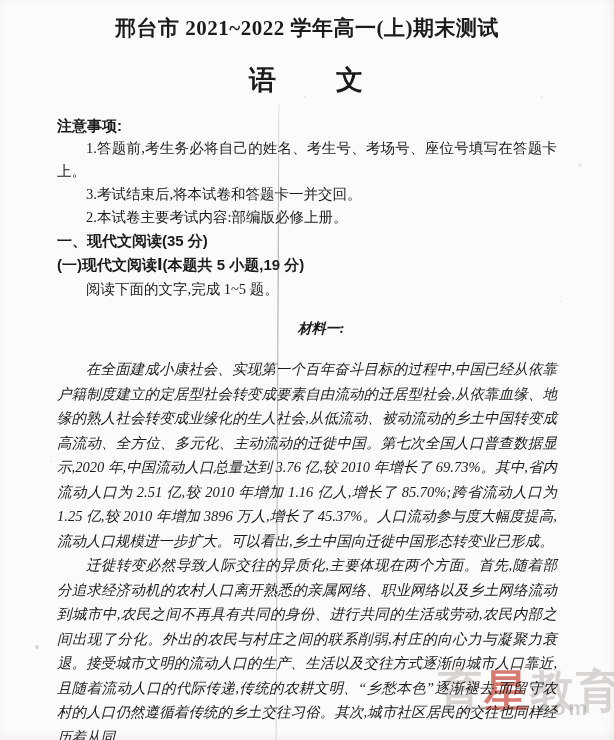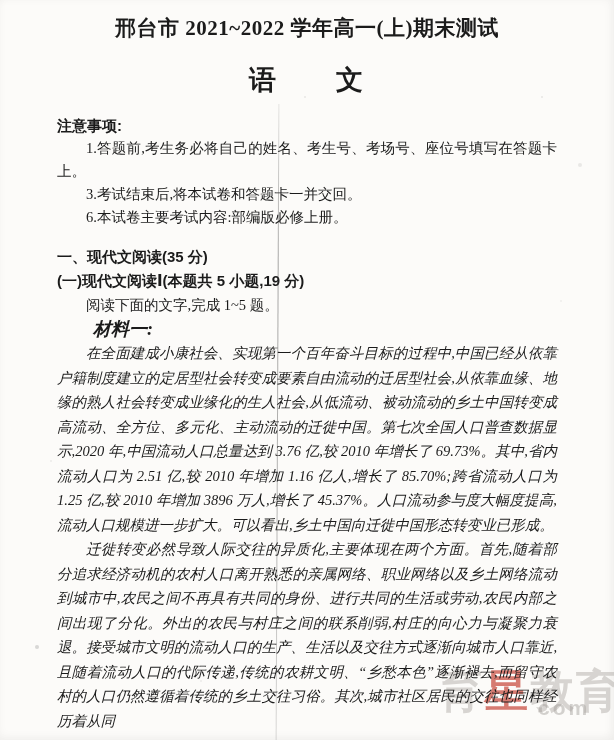--- a/index.html
+++ b/index.html
@@ -60,25 +60,25 @@
   }
   .notice p {
     margin: 0; font-size: 14.5px; line-height: 23px;
     text-indent: 2em; text-align: justify;
   }
 
   .section-heading, .subsection-heading {
     font-family: "Liberation Sans", "DejaVu Sans", sans-serif;
     font-weight: bold; font-size: 15px; line-height: 24px;
   }
-  .section-heading { margin-top: 16px; }
+  .section-heading { }
   .instruction { margin: 0; font-size: 14.5px; line-height: 24px; text-indent: 2em; }
   .material-label {
-    margin: 0; font-size: 18px; line-height: 24px; text-indent: 2em;
-    font-weight: bold; font-style: italic;
+    margin: 16px; font-size: 14px; line-height: 24px; text-indent: 2em;
+    font-weight: bold; font-style: italic; text-align: center;
   }
 
   .material p {
     margin: 0; font-size: 14.5px; line-height: 24.5px;
     text-indent: 2em; text-align: justify; font-style: italic;
   }
 
   
   .watermark {
     position: absolute; top: 662px; left: 438px; z-index: 0;
@@ -110,21 +110,21 @@
 
   <div class="content">
 
     <h1 class="page-title">邢台市 2021~2022 学年高一(上)期末测试</h1>
     <h2 class="subject-title">语　　文</h2>
 
     <div class="notice">
       <div class="notice-heading">注意事项:</div>
       <p>1.答题前,考生务必将自己的姓名、考生号、考场号、座位号填写在答题卡上。</p>
       <p>3.考试结束后,将本试卷和答题卡一并交回。</p>
-      <p>6.本试卷主要考试内容:部编版必修上册。</p>
+      <p>2.本试卷主要考试内容:部编版必修上册。</p>
     </div>
 
     <div class="reading">
       <div class="section-heading">一、现代文阅读(35 分)</div>
       <div class="subsection-heading">(一)现代文阅读Ⅰ(本题共 5 小题,19 分)</div>
       <p class="instruction">阅读下面的文字,完成 1~5 题。</p>
       <p class="material-label">材料一:</p>
 
       <div class="material">
         <p>在全面建成小康社会、实现第一个百年奋斗目标的过程中,中国已经从依靠户籍制度建立的定居型社会转变成要素自由流动的迁居型社会,从依靠血缘、地缘的熟人社会转变成业缘化的生人社会,从低流动、被动流动的乡土中国转变成高流动、全方位、多元化、主动流动的迁徙中国。第七次全国人口普查数据显示,2020 年,中国流动人口总量达到 3.76 亿,较 2010 年增长了 69.73%。其中,省内流动人口为 2.51 亿,较 2010 年增加 1.16 亿人,增长了 85.70%;跨省流动人口为 1.25 亿,较 2010 年增加 3896 万人,增长了 45.37%。人口流动参与度大幅度提高,流动人口规模进一步扩大。可以看出,乡土中国向迁徙中国形态转变业已形成。</p>

